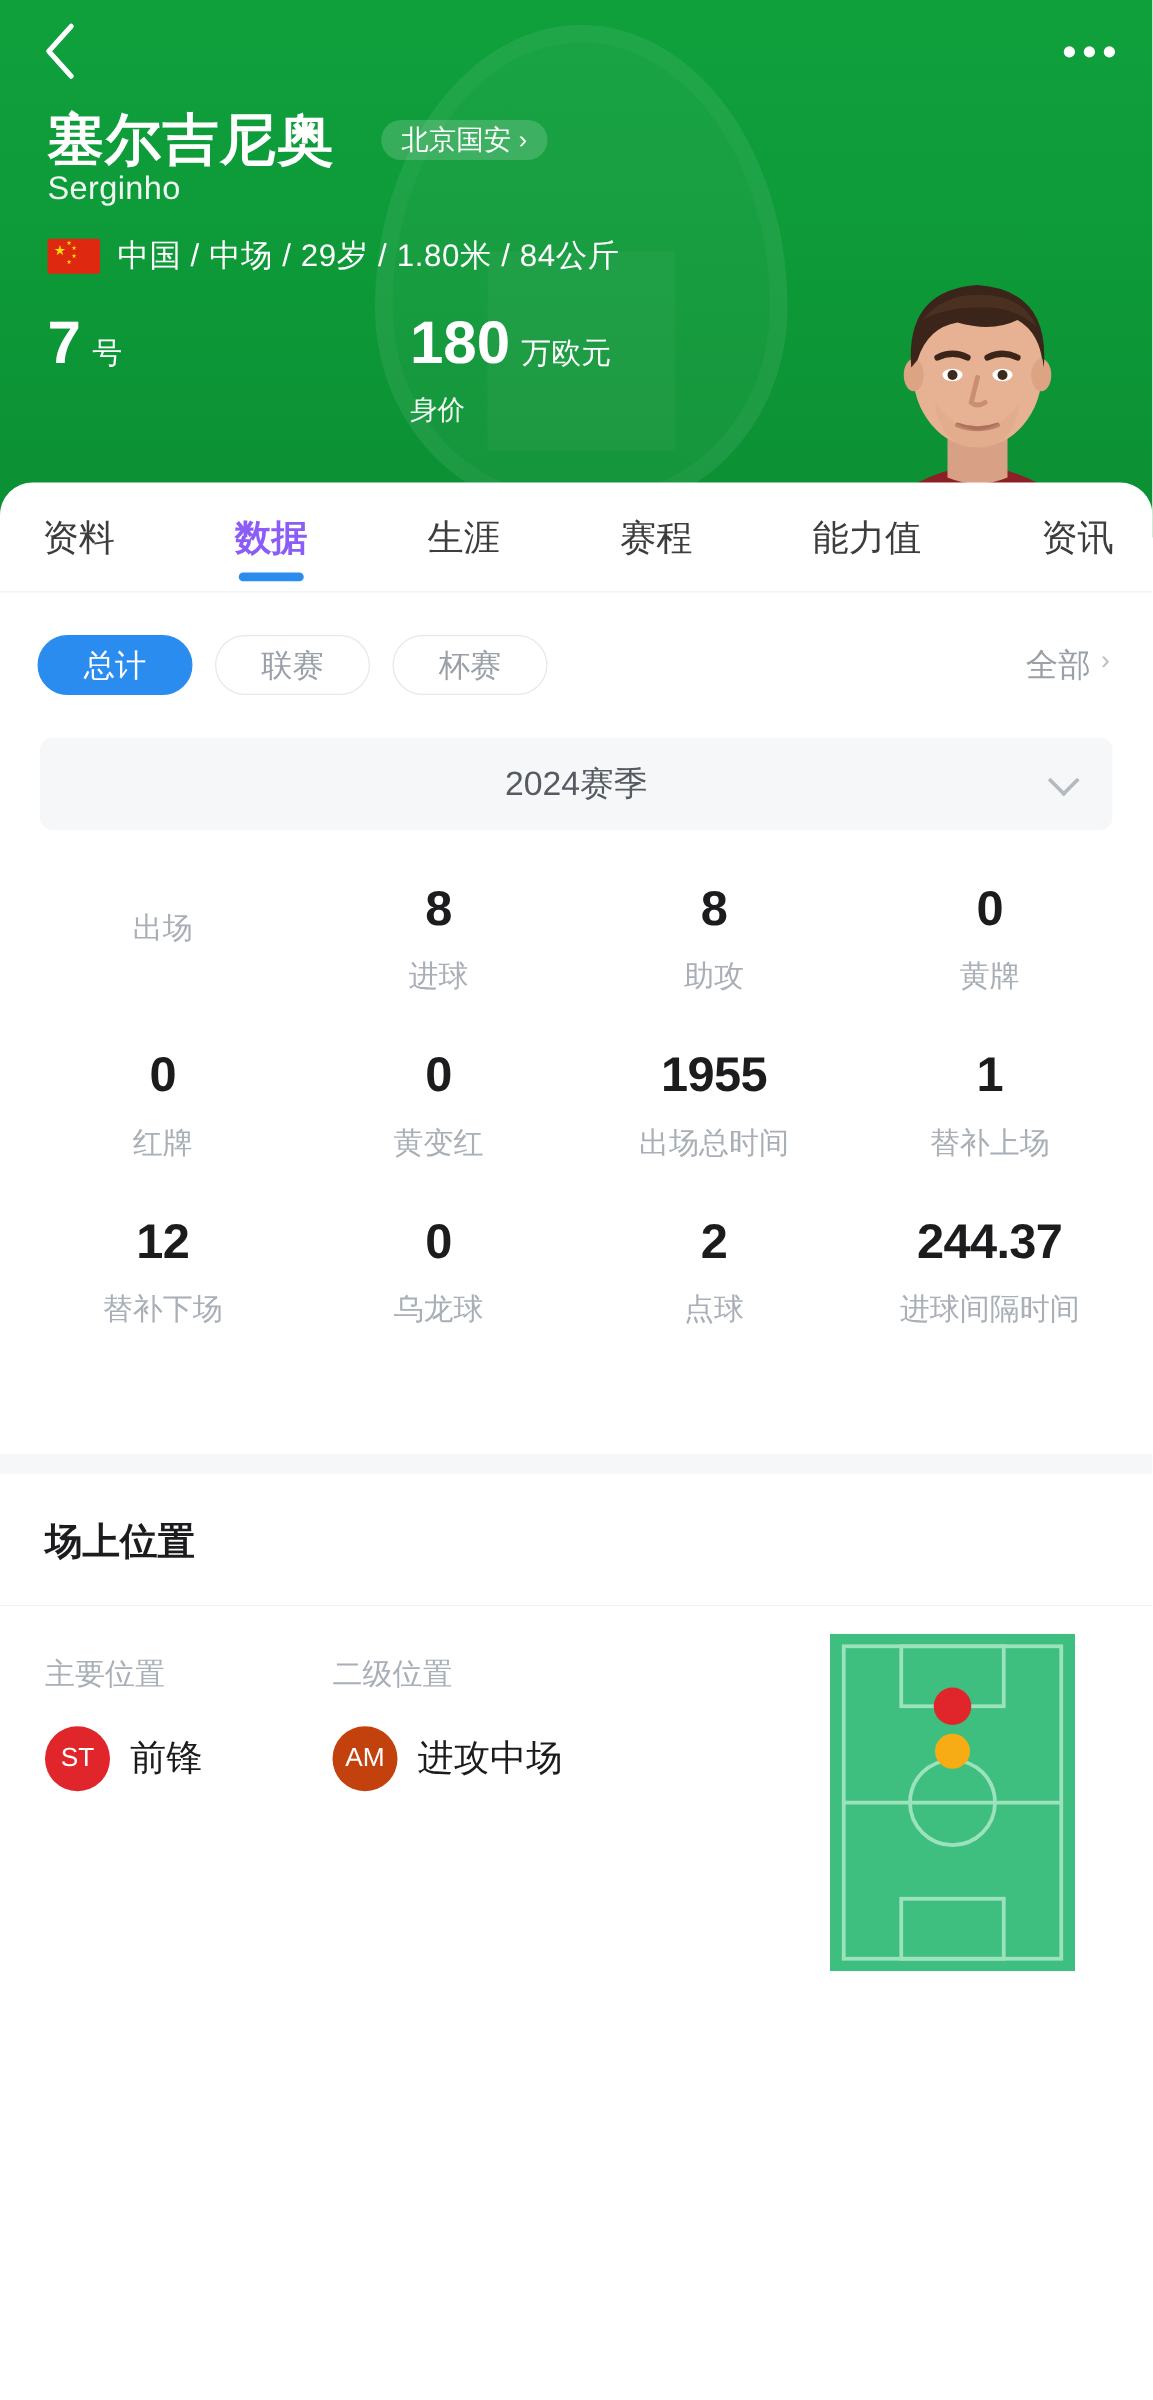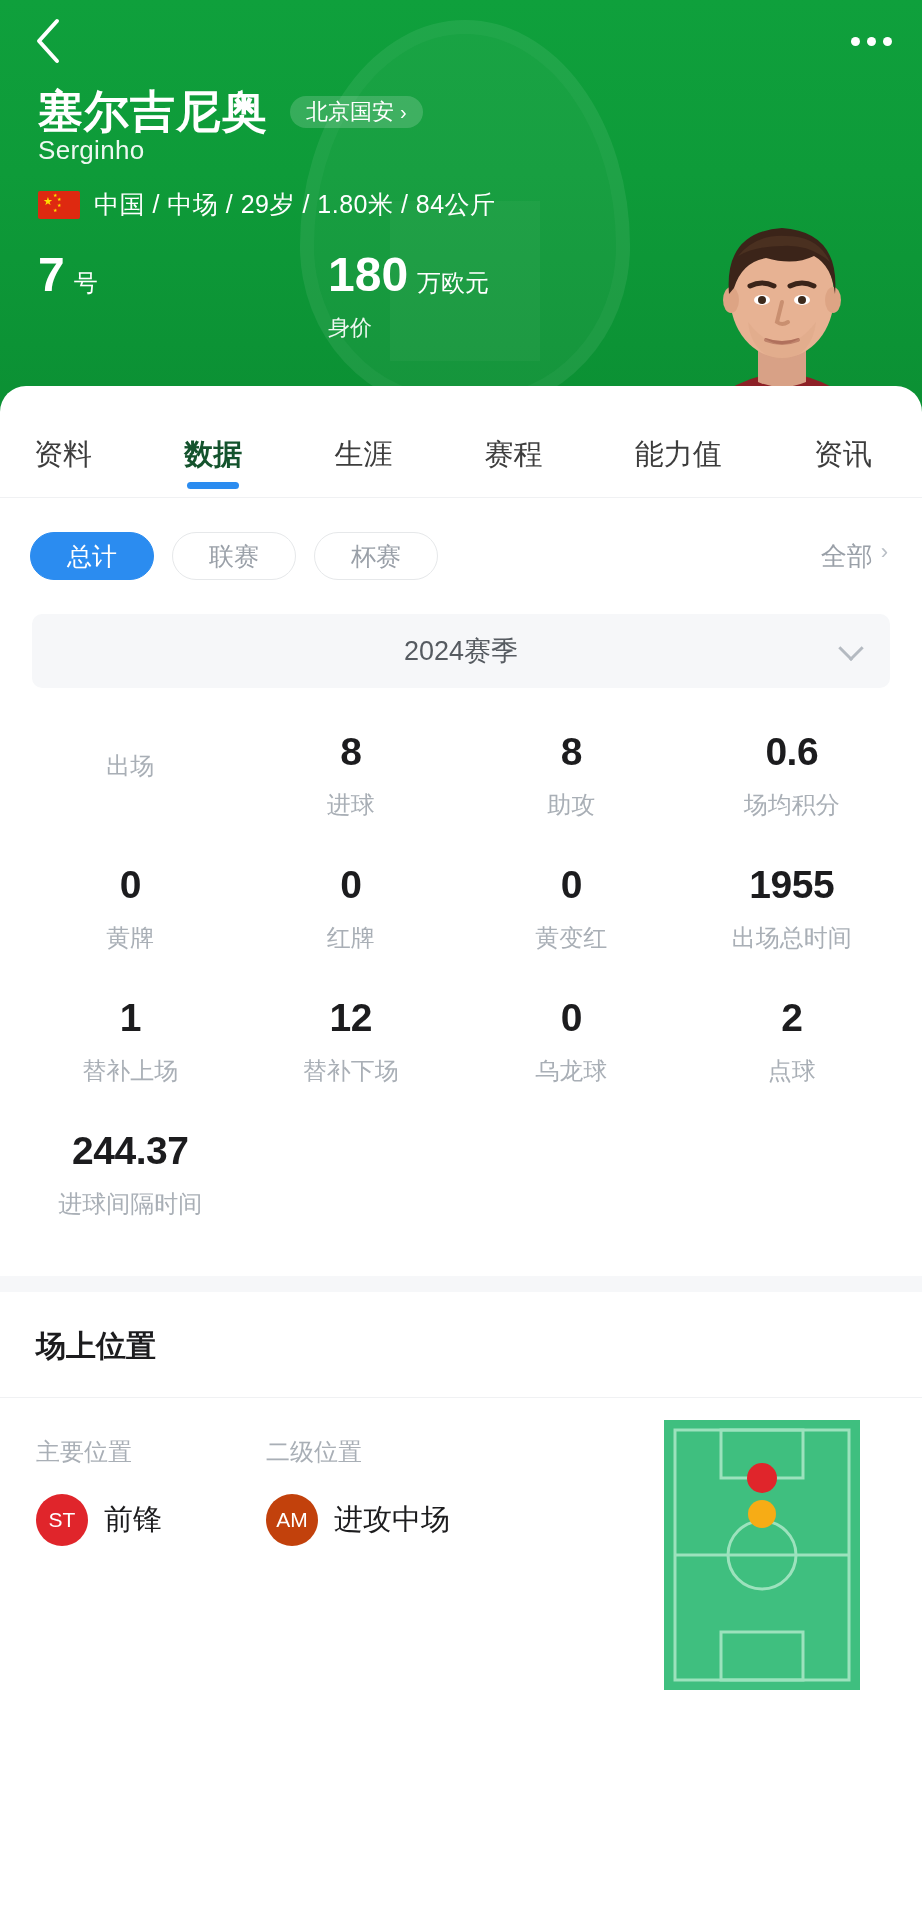--- a/index.html
+++ b/index.html
@@ -70,21 +70,21 @@
   }
 
   .hero-body {
     position: relative;
     z-index: 3;
     padding: 88px 0 0 38px;
   }
   .name-row {
     display: flex;
     align-items: center;
-    gap: 22px;
+    gap: 37px;
   }
   .player-name-cn {
     font-size: 45px;
     font-weight: 700;
     color: #ffffff;
     letter-spacing: 1px;
     line-height: 1.05;
   }
   .team-chip {
     display: inline-flex;
@@ -188,37 +188,37 @@
     background: #ffffff;
     border-radius: 26px 26px 0 0;
     z-index: 5;
     min-height: 100px;
   }
 
   .tabs {
     display: flex;
     align-items: flex-end;
     justify-content: space-between;
-    padding: 26px 50px 0 34px;
-    height: 112px;
+    padding: 26px 31px 0 34px;
+    height: 88px;
     border-bottom: 1px solid #f0f1f3;
     position: relative;
   }
   .tab {
     position: relative;
     font-size: 29px;
     color: #3d3d3d;
     font-weight: 400;
     padding-bottom: 22px;
     cursor: pointer;
     white-space: nowrap;
   }
   .tab.active {
     font-weight: 700;
-    color: #14532d;
+    color: #8b5cf6;
   }
   .tab.active::after {
     content: "";
     position: absolute;
     left: 50%;
     transform: translateX(-50%);
     bottom: 8px;
     width: 52px;
     height: 7px;
     border-radius: 4px;
@@ -496,24 +496,20 @@
     <div class="stat-cell">
       <div class="stat-label">出场</div>
     </div>
     <div class="stat-cell">
       <div class="stat-value">8</div>
       <div class="stat-label">进球</div>
     </div>
     <div class="stat-cell">
       <div class="stat-value">8</div>
       <div class="stat-label">助攻</div>
-    </div>
-    <div class="stat-cell">
-      <div class="stat-value">0.6</div>
-      <div class="stat-label">场均积分</div>
     </div>
 
     <div class="stat-cell">
       <div class="stat-value">0</div>
       <div class="stat-label">黄牌</div>
     </div>
     <div class="stat-cell">
       <div class="stat-value">0</div>
       <div class="stat-label">红牌</div>
     </div>

